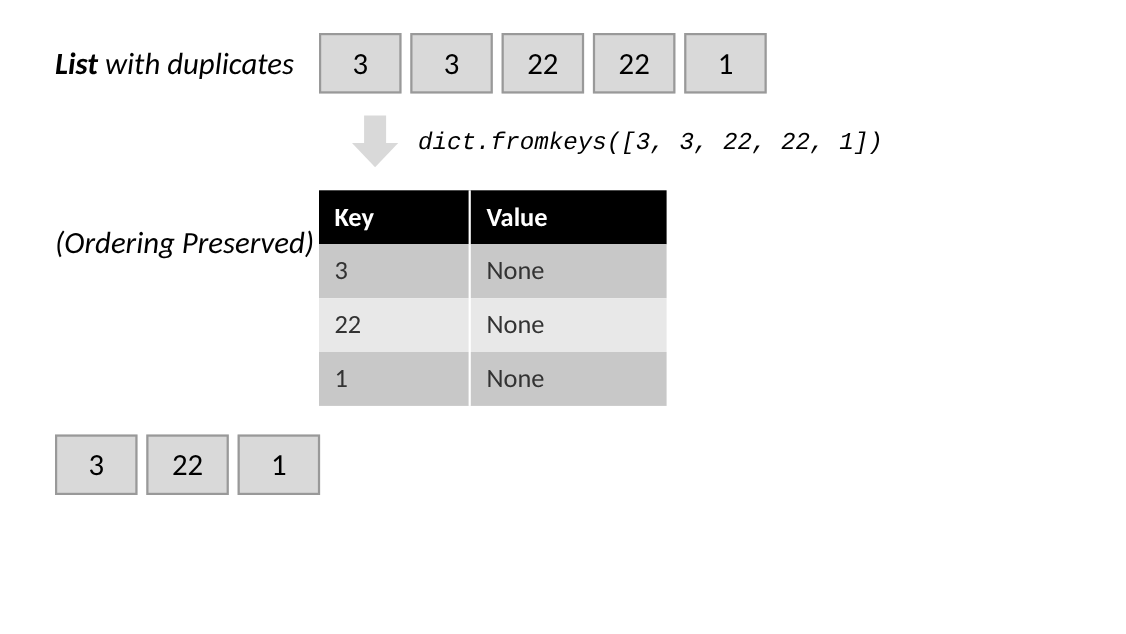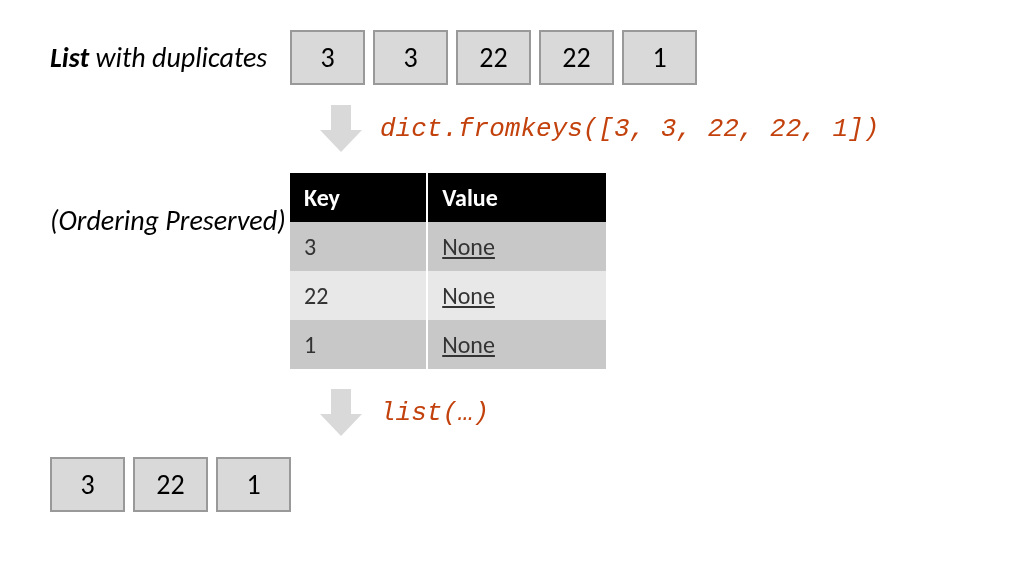--- a/index.html
+++ b/index.html
@@ -70,22 +70,22 @@
       top: 25px;
       width: 0;
       height: 0;
       border-left: 21px solid transparent;
       border-right: 21px solid transparent;
       border-top: 22px solid #d9d9d9;
     }
     .code {
       font-family: Consolas, "Courier New", monospace;
       font-style: italic;
-      font-size: 26px;
-      color: #c2410c;
+      font-size: 22px;
+      color: #000000;
     }
     .dict-table {
       border-collapse: collapse;
       width: 316px;
     }
     .dict-table th {
       background: #000;
       color: #fff;
       text-align: left;
       font-size: 24px;
@@ -93,21 +93,21 @@
       padding: 10px 14px;
       border-right: 2px solid #fff;
     }
     .dict-table th:last-child { border-right: none; }
     .dict-table td {
       font-size: 24px;
       color: #333;
       padding: 10px 14px;
       border-right: 2px solid #fff;
     }
-    .dict-table td:last-child { border-right: none; text-decoration: underline; }
+    .dict-table td:last-child { border-right: none; }
     .dict-table tr.odd td { background: #c8c8c8; }
     .dict-table tr.even td { background: #e8e8e8; }
     .row-dict .label-col { padding-top: 30px; }
   </style>
 </head>
 <body>
 
 <div class="row">
   <div class="label-col">
     <span class="bold italic">List</span><span class="italic"> with duplicates</span>
@@ -161,29 +161,20 @@
           <td>1</td>
           <td>None</td>
         </tr>
       </tbody>
     </table>
   </div>
 </div>
 
 <div class="row">
   <div class="label-col"></div>
-  <div class="content-col">
-    <div class="step-row">
-      <div class="arrow-icon">
-        <div class="shaft"></div>
-        <div class="head"></div>
-      </div>
-      <div class="code">list(…)</div>
-    </div>
-  </div>
 </div>
 
 <div class="row">
   <div class="content-col">
     <div class="cells">
       <div class="cell">3</div>
       <div class="cell">22</div>
       <div class="cell">1</div>
     </div>
   </div>

